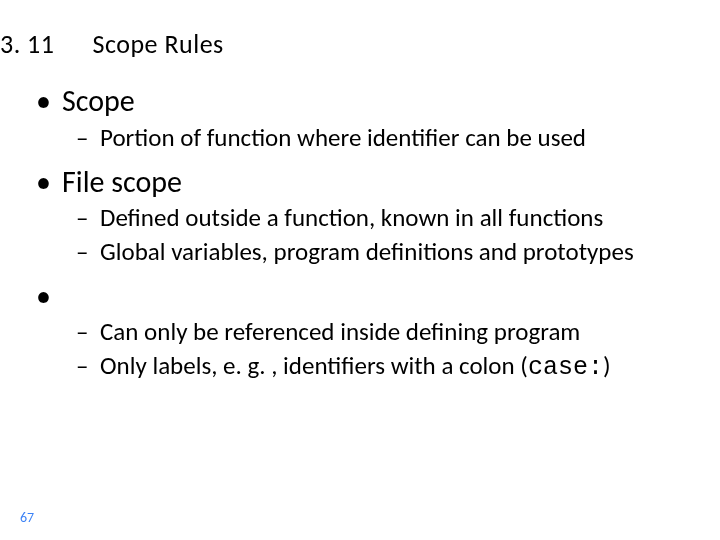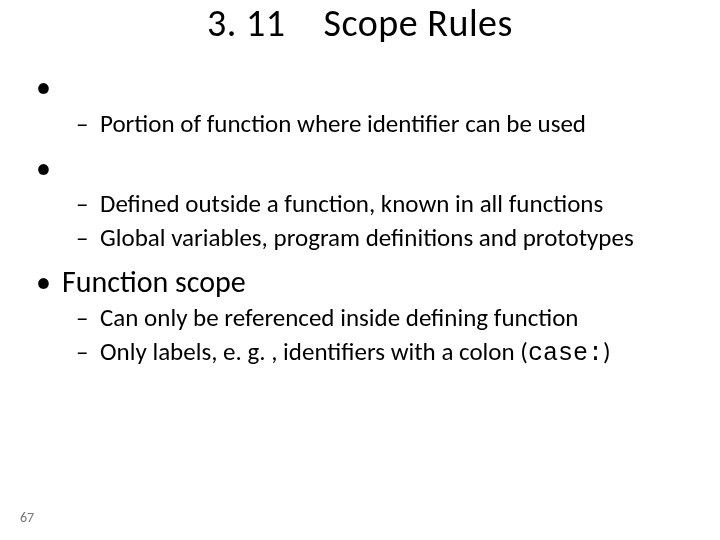--- a/index.html
+++ b/index.html
@@ -1,79 +1,80 @@
 <!DOCTYPE html>
 <html><head>
 <meta charset="utf-8">
 <style>
   * { margin: 0; padding: 0; box-sizing: border-box; }
   html, body { width: 720px; height: 540px; background: #fff; font-family: Calibri, "Segoe UI", Arial, sans-serif; color: #000; }
   .slide { width: 720px; height: 540px; position: relative; padding: 0; }
-  .title { text-align: center; font-size: 38px; font-weight: 400; padding-bottom: 22px; letter-spacing: 0.5px; }
+  .title { text-align: left; font-size: 26px; font-weight: 400; padding-top: 28px; padding-bottom: 22px; letter-spacing: 0.5px; }
   .title .num { display: inline-block; margin-right: 38px; }
   .body { padding: 0 36px 0 36px; }
   ul.level1 { list-style: none; }
   ul.level1 > li { margin-bottom: 4px; }
   ul.level1 > li > .bullet-row { font-size: 30px; line-height: 1.25; display: flex; }
   ul.level1 > li > .bullet-row .dot { width: 26px; flex: 0 0 26px; }
   ul.level2 { list-style: none; margin-left: 40px; margin-top: 2px; margin-bottom: 10px; }
   ul.level2 > li { font-size: 25px; line-height: 1.25; display: flex; margin-bottom: 2px; }
   ul.level2 > li .dash { width: 24px; flex: 0 0 24px; }
   ul.level2 > li .txt { flex: 1; }
   .mono { font-family: "Courier New", monospace; font-weight: normal; }
-  .pagenum { position: absolute; left: 20px; bottom: 14px; font-size: 14px; color: #737373; }
+  .pagenum { position: absolute; left: 20px; bottom: 14px; font-size: 14px; color: #3b82f6; }
 </style>
 </head>
 <body>
 
 <div class="slide">
   <div class="title">
     <span class="num">3. 11</span><span>Scope Rules</span>
   </div>
 
   <div class="body">
     <ul class="level1">
 
       <li>
         <div class="bullet-row">
             <span class="dot">•</span>
+            <span>Scope</span>
           </div>
         <ul class="level2">
           <li>
               <span class="dash">–</span>
               <span class="txt">Portion of function where identifier can be used</span>
             </li>
         </ul>
       </li>
 
       <li>
         <div class="bullet-row">
             <span class="dot">•</span>
+            <span>File scope</span>
           </div>
         <ul class="level2">
           <li>
               <span class="dash">–</span>
               <span class="txt">Defined outside a function, known in all functions</span>
             </li>
           <li>
               <span class="dash">–</span>
               <span class="txt">Global variables, program definitions and prototypes</span>
             </li>
         </ul>
       </li>
 
       <li>
         <div class="bullet-row">
             <span class="dot">•</span>
-            <span>Function scope</span>
           </div>
         <ul class="level2">
           <li>
               <span class="dash">–</span>
-              <span class="txt">Can only be referenced inside defining function</span>
+              <span class="txt">Can only be referenced inside defining program</span>
             </li>
           <li>
               <span class="dash">–</span>
               <span class="txt">Only labels, e. g. , identifiers with a colon (<span class="mono">case:</span>)</span>
             </li>
         </ul>
       </li>
 
     </ul>
   </div>

